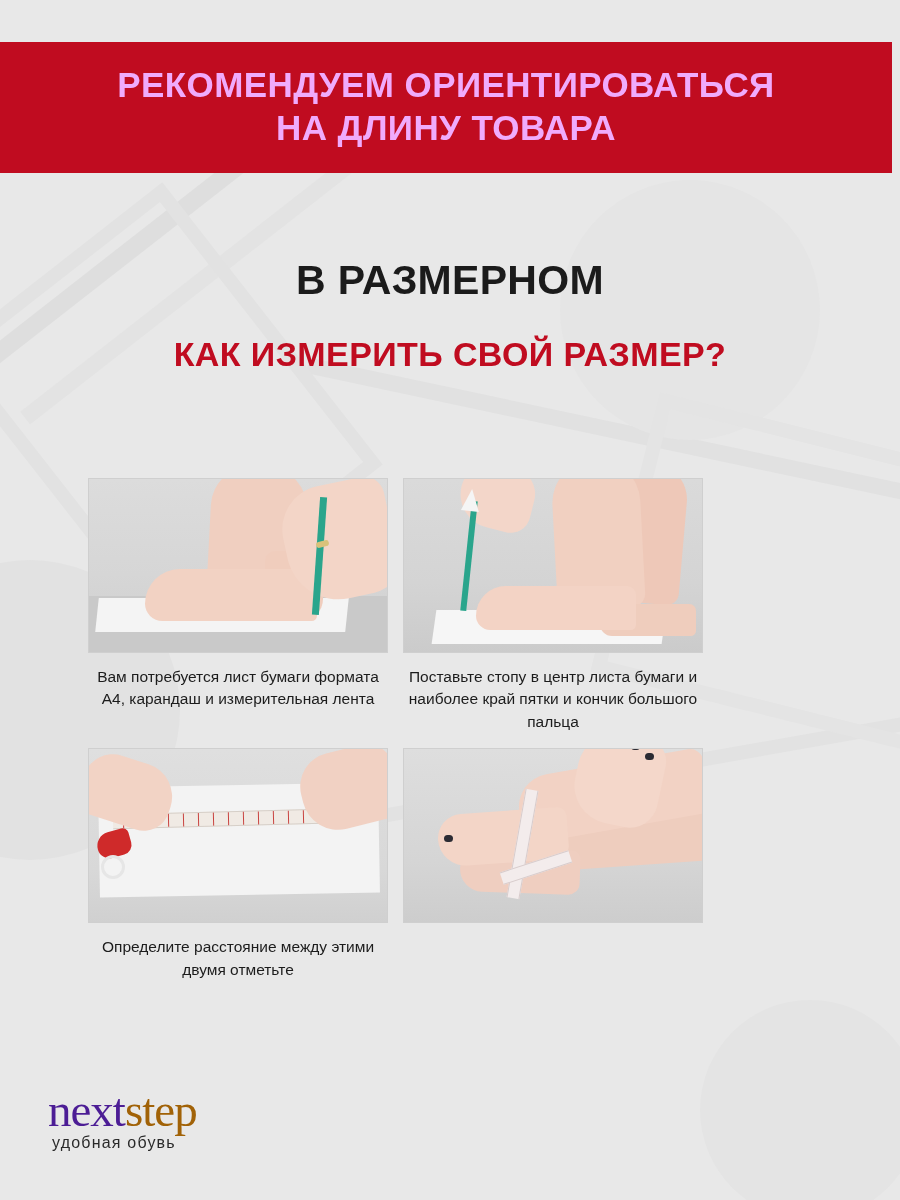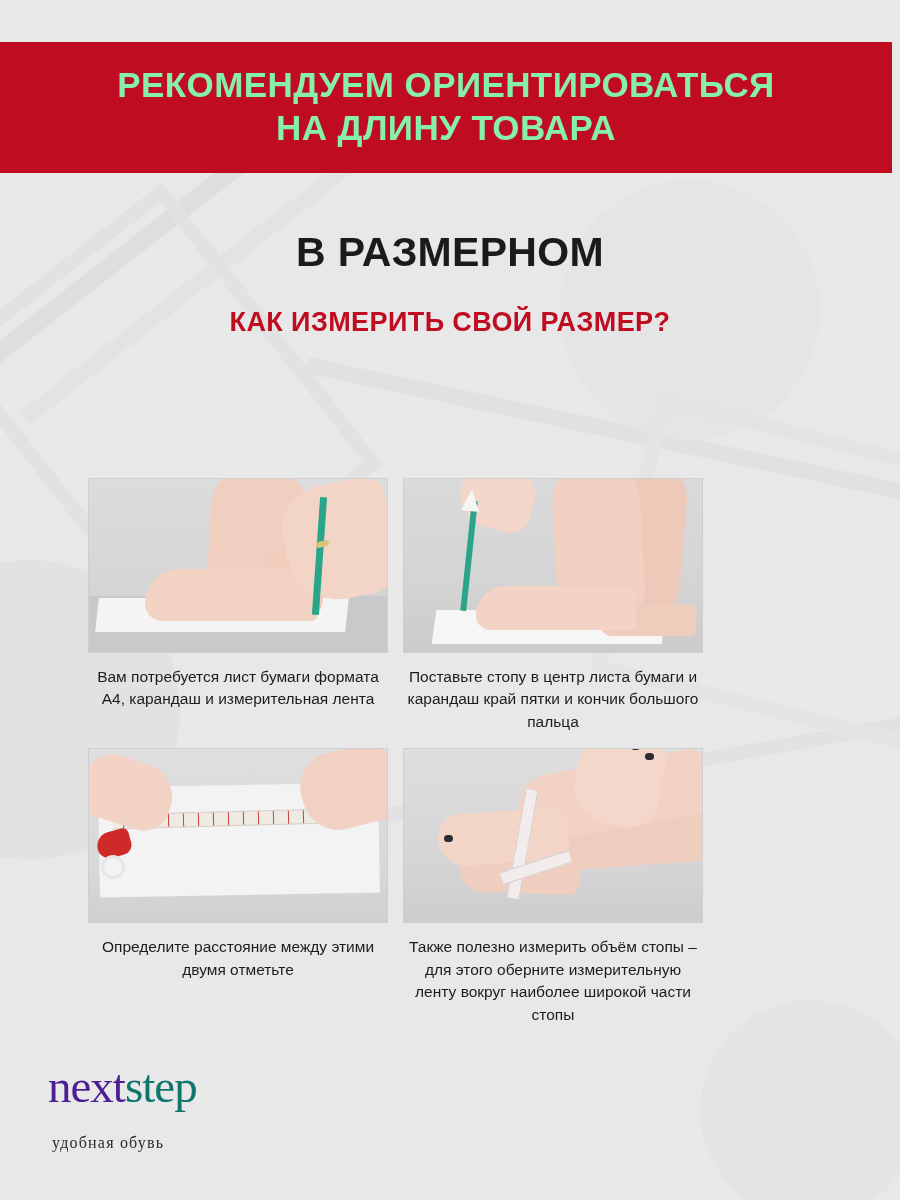--- a/index.html
+++ b/index.html
@@ -51,21 +51,21 @@
     top: 42px;
     left: 0;
     width: 892px;
     background: #c00c20;
     padding: 22px 0 24px 0;
     box-sizing: border-box;
     text-align: center;
     z-index: 5;
   }
   .banner-line {
-    color: #86efac;
+    color: #f0abfc;
     font-size: 35px;
     font-weight: bold;
     line-height: 1.22;
     letter-spacing: 0.4px;
   }
 
   
   .headings {
     position: absolute;
     top: 224px;
@@ -73,25 +73,26 @@
     width: 900px;
     text-align: center;
     z-index: 5;
   }
   .head-main {
     color: #1b1b1b;
     font-size: 41px;
     font-weight: bold;
     line-height: 1.38;
     letter-spacing: 0.3px;
+    margin-top: 28px;
   }
   .head-sub {
     margin-top: 26px;
     color: #c00c20;
-    font-size: 27px;
+    font-size: 34px;
     font-weight: bold;
     letter-spacing: 0.4px;
   }
 
   
   .steps {
     position: absolute;
     top: 478px;
     left: 88px;
     width: 724px;
@@ -267,28 +268,27 @@
     bottom: 48px;
     z-index: 6;
   }
   .logo-word {
     font-family: "Liberation Serif", serif;
     font-size: 47px;
     letter-spacing: -1px;
     line-height: 1;
   }
   .logo-next { color: #4c1d95; }
-  .logo-step { color: #0f766e; text-align: center; }
+  .logo-step { color: #a16207; text-align: center; }
   .logo-tag {
-    margin-top: 24px;
+    margin-top: 0;
     margin-left: 4px;
     font-size: 16px;
     color: #2a2a2a;
     letter-spacing: 1.2px;
-    font-family: Liberation Serif, serif;
   }
 </style>
 </head>
 <body>
 
 <div class="bg-layer">
   <div class="bg-band b1"></div>
   <div class="bg-band b2"></div>
   <div class="bg-band b3"></div>
   <div class="bg-band b4"></div>
@@ -329,21 +329,21 @@
     <div class="photo p2">
       <div class="paper"></div>
       <div class="legB"></div>
       <div class="legA"></div>
       <div class="footB"></div>
       <div class="footA"></div>
       <div class="hand"></div>
       <div class="pencil2"></div>
       <div class="tip"></div>
     </div>
-    <div class="caption">Поставьте стопу в центр листа бумаги и карандаш край пятки и кончик большого пальца</div>
+    <div class="caption">Поставьте стопу в центр листа бумаги и наиболее край пятки и кончик большого пальца</div>
   </div>
 
   <div class="step">
     <div class="photo p3">
       <div class="paper"></div>
       <div class="tape">
         <span class="tick" style="left:10px"></span>
           <span class="tick" style="left:25px"></span>
         <span class="tick" style="left:40px"></span>
           <span class="tick" style="left:55px"></span>
@@ -374,21 +374,20 @@
       <div class="legA"></div>
       <div class="footB"></div>
       <div class="footA"></div>
       <div class="tape"></div>
       <div class="tape2"></div>
       <div class="hand"></div>
       <div class="nail" style="right:62px; top:-6px;"></div>
       <div class="nail" style="right:48px; top:4px;"></div>
       <div class="nail" style="left:40px; top:86px;"></div>
     </div>
-    <div class="caption">Также полезно измерить объём стопы – для этого оберните измерительную ленту вокруг наиболее широкой части стопы</div>
   </div>
 
 </div>
 
 <div class="logo">
   <div class="logo-word">
     <span class="logo-next">next</span><span class="logo-step">step</span>
   </div>
   <div class="logo-tag">удобная  обувь</div>
 </div>

